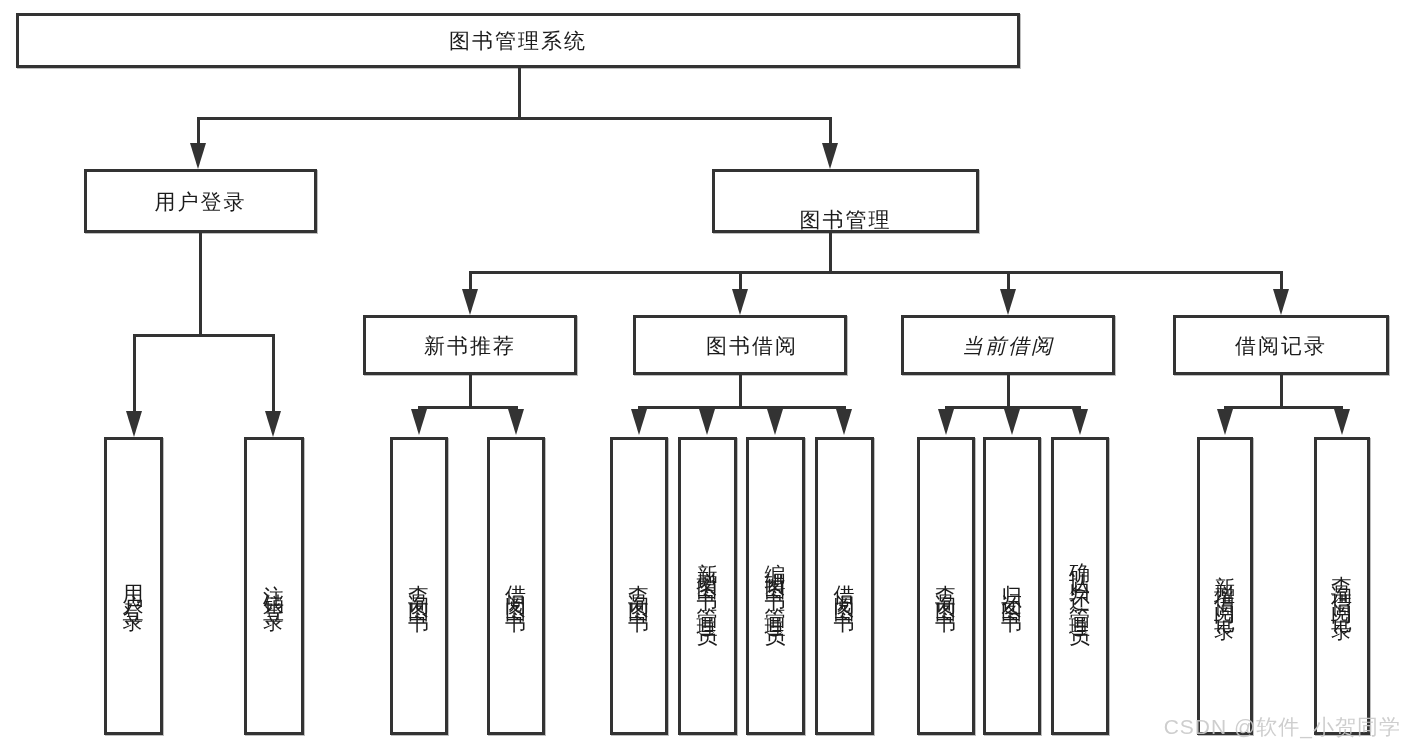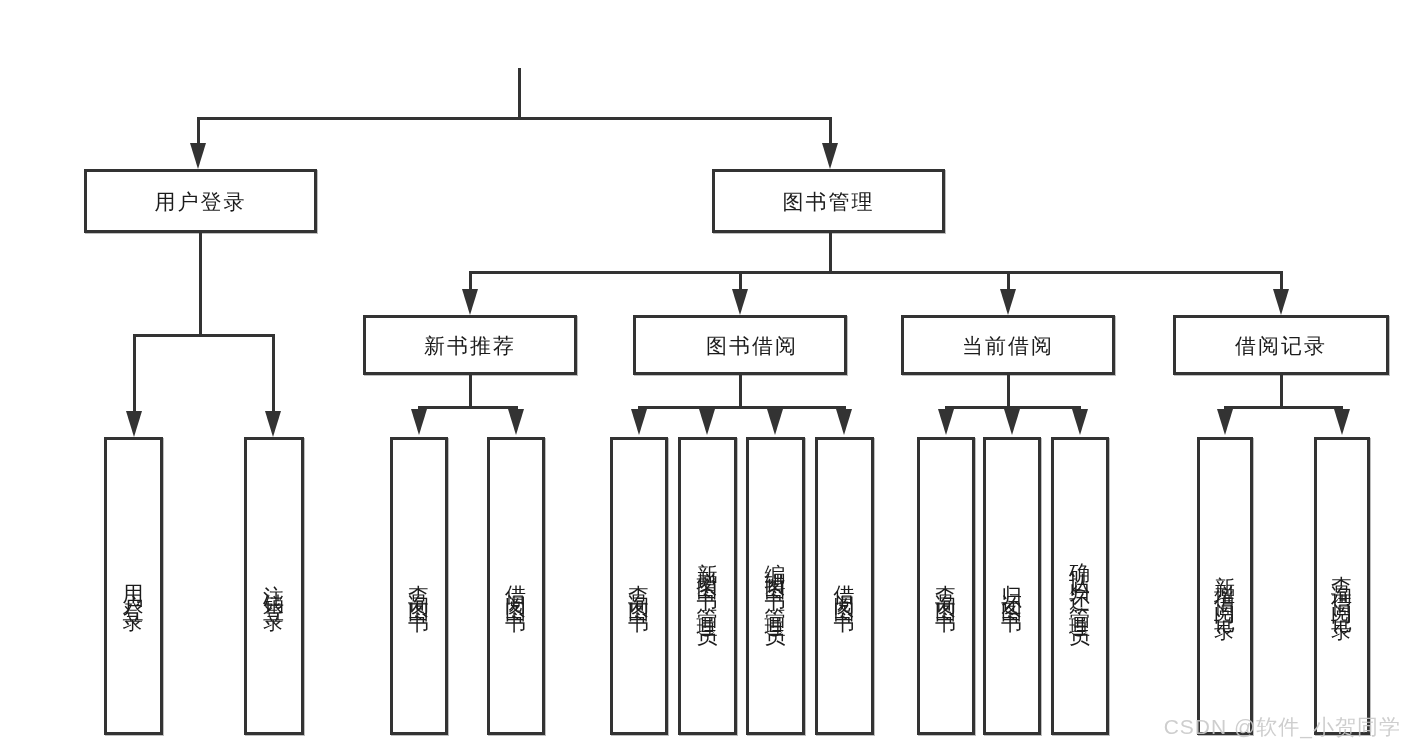--- a/index.html
+++ b/index.html
@@ -28,32 +28,35 @@
   .watermark{
     position:absolute;right:4px;bottom:6px;z-index:10;
     color:#c9c9c9;font-size:21px;letter-spacing:1px;opacity:0.9;
   }
 </style>
 </head>
 <body>
 
 <div class="stage">
 
+  <div class="node" style="left:16px;top:13px;width:1004px;height:55px;">
+    <span>图书管理系统</span>
+  </div>
 
   <div class="vline" style="left:518px;top:68px;height:50px;"></div>
   <div class="hline" style="left:197px;top:117px;width:634px;"></div>
   <div class="vline" style="left:197px;top:117px;height:30px;"></div>
   <div class="arrow" style="left:190px;top:143px;"></div>
   <div class="vline" style="left:829px;top:117px;height:30px;"></div>
   <div class="arrow" style="left:822px;top:143px;"></div>
 
   <div class="node" style="left:84px;top:169px;width:233px;height:64px;">
     <span>用户登录</span>
   </div>
-  <div class="node" style="left:712px;top:169px;width:233px;height:64px;">
+  <div class="node" style="left:712px;top:169px;width:267px;height:64px;align-items:flex-end;">
     <span>图书管理</span>
   </div>
 
   <div class="vline" style="left:199px;top:233px;height:104px;"></div>
   <div class="hline" style="left:133px;top:334px;width:142px;"></div>
   <div class="vline" style="left:133px;top:334px;height:79px;"></div>
   <div class="arrow" style="left:126px;top:411px;"></div>
   <div class="vline" style="left:272px;top:334px;height:79px;"></div>
   <div class="arrow" style="left:265px;top:411px;"></div>
 
@@ -67,21 +70,21 @@
   <div class="arrow" style="left:1000px;top:289px;"></div>
   <div class="vline" style="left:1280px;top:271px;height:21px;"></div>
   <div class="arrow" style="left:1273px;top:289px;"></div>
 
   <div class="node" style="left:363px;top:315px;width:214px;height:60px;justify-content:center;">
     <span>新书推荐</span>
   </div>
   <div class="node" style="left:633px;top:315px;width:214px;height:60px;padding-left:24px;">
     <span>图书借阅</span>
   </div>
-  <div class="node" style="left:901px;top:315px;width:214px;height:60px;">
+  <div class="node" style="left:901px;top:315px;width:214px;height:60px;font-style:italic;">
     <span>当前借阅</span>
   </div>
   <div class="node" style="left:1173px;top:315px;width:216px;height:60px;">
     <span>借阅记录</span>
   </div>
 
   <div class="vline" style="left:469px;top:375px;height:34px;"></div>
   <div class="hline" style="left:418px;top:406px;width:100px;"></div>
   <div class="arrow" style="left:411px;top:409px;"></div>
   <div class="arrow" style="left:508px;top:409px;"></div>

